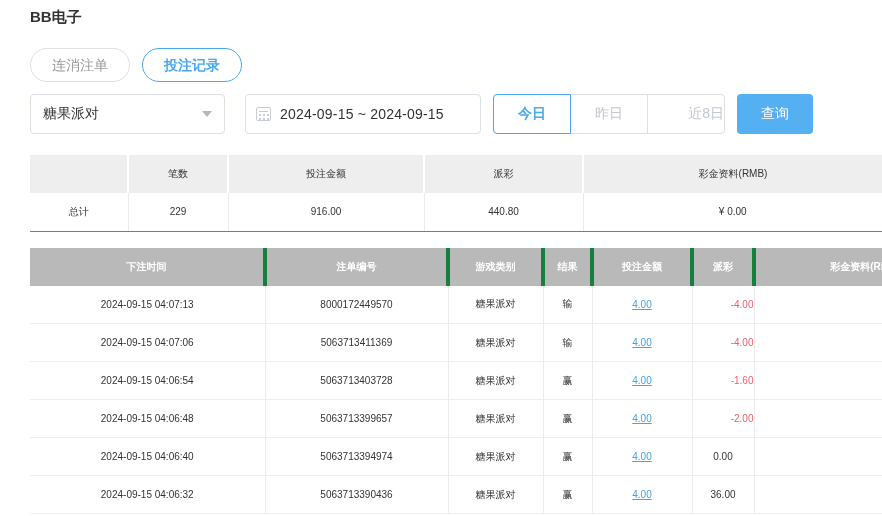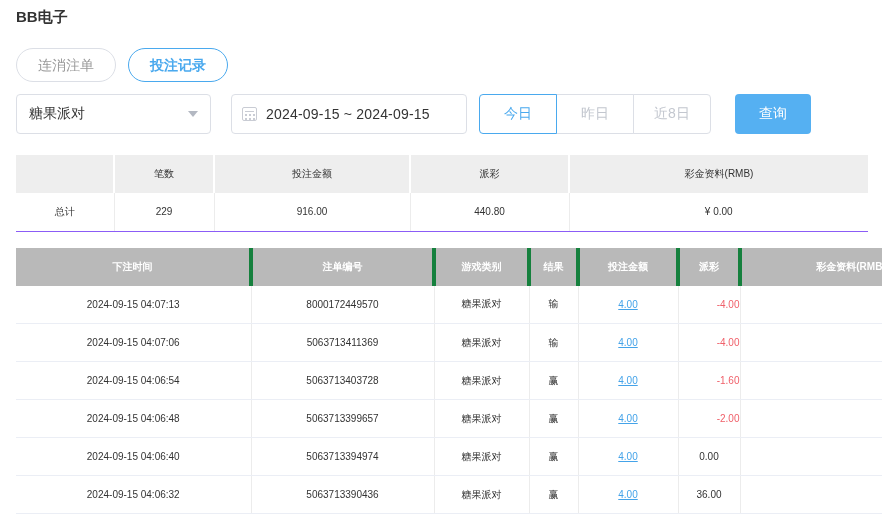--- a/index.html
+++ b/index.html
@@ -2,21 +2,21 @@
 <html style="--accent-blue: #4aa9ee; --button-blue: #55b0f2; --link-blue: #44a3e9; --negative-red: #f0606a; --header-gray: #b9b9b9;"><head>
 <meta charset="utf-8">
 <style>
   * { margin: 0; padding: 0; box-sizing: border-box; }
   html, body { width: 882px; height: 516px; overflow: hidden; background: #fff; }
   body {
     font-family: "Liberation Sans", "DejaVu Sans", sans-serif;
     color: #333;
     font-size: 14px;
   }
-  .page { padding-left: 16px; width: 882px; }
+  .page { padding-left: 30px; width: 882px; }
 
   
   .page-title { font-size: 15px; font-weight: bold; color: #333; padding-top: 8px; line-height: 18px; }
 
   
   .tabs { margin-top: 22px; display: flex; gap: 12px; }
   .pill {
     height: 34px; padding: 0 21px; border-radius: 17px;
     background: #fff; border: 1px solid #dcdfe6; color: #999;
     font-size: 14px; font-family: inherit; cursor: pointer; line-height: 32px;
@@ -46,26 +46,26 @@
     box-shadow: 4px 0 #c9ccd4, 8px 0 #c9ccd4, 0 4px #c9ccd4, 4px 4px #c9ccd4, 8px 4px #c9ccd4;
   }
   .date-box .value { color: #333; letter-spacing: 0.2px; }
 
   .btn-group { margin-left: 12px; display: flex; }
   .qbtn {
     width: 78px; height: 40px; background: #fff; border: 1px solid #dcdfe6;
     color: #c3c7cf; font-size: 14px; font-family: inherit; cursor: pointer;
     margin-left: -1px; position: relative;
   }
-  .qbtn:first-child { margin-left: 0; border-radius: 4px 0 0 4px; }
-  .qbtn:last-child { border-radius: 0 4px 4px 0; }
+  .qbtn:first-child { margin-left: 0; border-radius: 4px 0 0 4px; font-weight: bold; }
+  .qbtn:last-child { border-radius: 0 4px 4px 0; text-align: right; }
   .qbtn.active { border-color: var(--accent-blue); color: var(--accent-blue); z-index: 1; }
 
   .search-btn {
-    margin-left: 24px; width: 76px; height: 40px; border: none; border-radius: 4px;
+    margin-left: 12px; width: 76px; height: 40px; border: none; border-radius: 4px;
     background: var(--button-blue); color: #fff; font-size: 14px; font-family: inherit; cursor: pointer;
   }
 
   
   table { border-collapse: collapse; table-layout: fixed; }
   td, th { text-align: center; font-weight: normal; height: 38px; font-size: 10px; overflow: hidden; white-space: nowrap; }
 
   .summary { margin-top: 21px; width: 852px; }
   .summary th { background: #eeeeee; color: #333; border-left: 2px solid #fff; }
   .summary th:first-child { border-left: none; }

